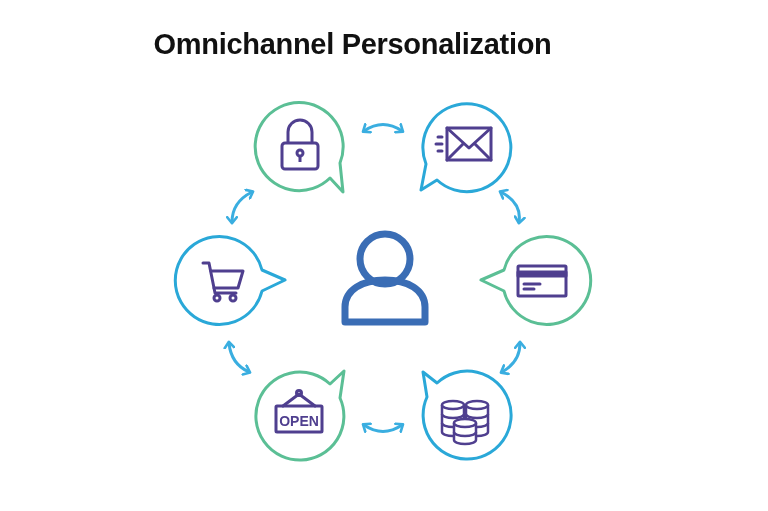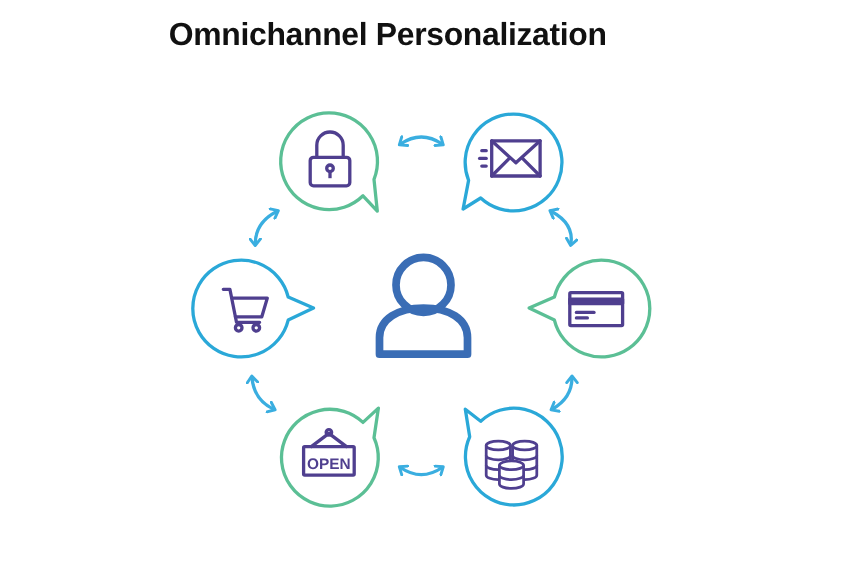--- a/index.html
+++ b/index.html
@@ -1,18 +1,18 @@
 <!DOCTYPE html>
 <html><head>
 <meta charset="utf-8">
 <style>
   html, body { margin: 0; padding: 0; background: #ffffff; }
   body { width: 768px; height: 511px; position: relative; overflow: hidden; }
   .title {
-    position: absolute; left: 0; top: 16px; width: 705px; text-align: center;
+    position: absolute; left: 0; top: 28px; width: 705px; text-align: center;
     font-family: "Liberation Sans", sans-serif; font-weight: bold; font-size: 29px;
     color: #111111; letter-spacing: -0.3px;
   }
   svg.diagram { position: absolute; left: 0; top: 0; }
 </style>
 </head>
 <body>
 
 <div class="title">Omnichannel Personalization</div>
 

